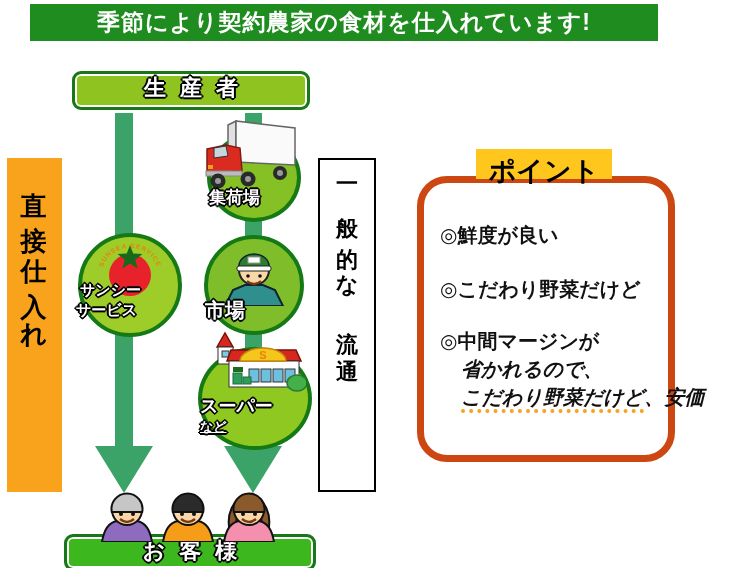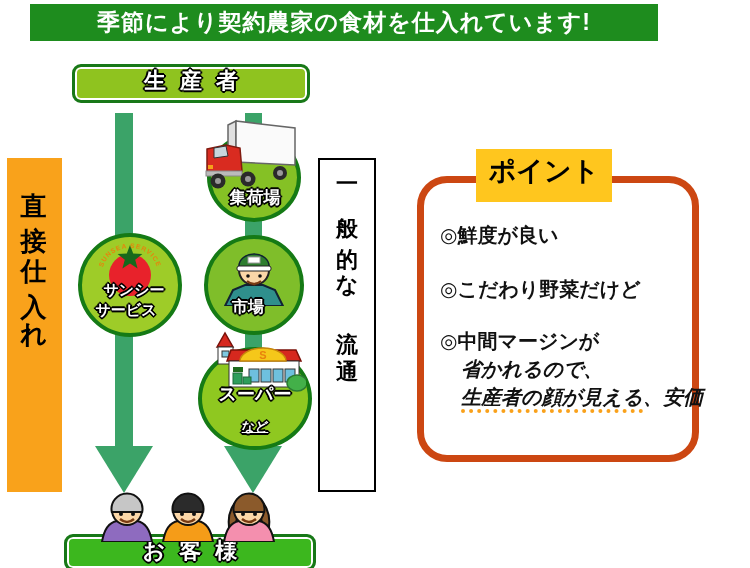--- a/index.html
+++ b/index.html
@@ -8,21 +8,21 @@
   .abs{position:absolute;}
 
   
   .banner{left:30px;top:4px;width:628px;height:37px;background:#1E8C1E;
           color:#fff;font-weight:bold;font-size:23px;line-height:37px;text-align:center;
           letter-spacing:1px;}
 
   
   .nodebox{border:3px solid #187818;border-radius:9px;box-shadow:inset 0 0 0 2px #fff;
            text-align:center;font-weight:bold;}
-  .producer{left:72px;top:64px;width:232px;height:33px;background:#8FC31F;}
+  .producer{left:72px;top:71px;width:232px;height:33px;background:#8FC31F;}
   .customer{left:64px;top:534px;width:246px;height:31px;background:#3CB71E;}
   .nodebox .otext{font-size:22px;line-height:27px;letter-spacing:14px;padding-left:14px;display:block;}
 
   
   .otext{color:#fff;font-weight:bold;
     text-shadow:-2px 0 0 #000,2px 0 0 #000,0 -2px 0 #000,0 2px 0 #000,
                 -1px -1px 0 #000,1px -1px 0 #000,-1px 1px 0 #000,1px 1px 0 #000;}
 
   
   .shaft{background:#3BA368;z-index:1;}
@@ -41,27 +41,27 @@
   .direct .vtext{font-size:26px;letter-spacing:33px;padding-top:14px;}
   .general .vtext{font-size:22px;letter-spacing:29px;padding-top:12px;}
 
   
   .circ{border:4px solid #157A15;border-radius:50%;box-sizing:border-box;z-index:2;}
   .c-sunsee{left:78px;top:233px;width:104px;height:104px;background:#9ECC28;}
   .c-shukaba{left:207px;top:133px;width:94px;height:89px;background:#85C125;}
   .c-ichiba{left:204px;top:235px;width:100px;height:100px;background:#7FBE2A;}
   .c-super{left:198px;top:347px;width:114px;height:103px;background:#8FC820;}
 
-  .circ-label{z-index:4;text-align:center;}
+  .circ-label{z-index:4;text-align:left;}
   .icon-svg{z-index:3;}
 
   
-  .points-box{left:417px;top:176px;width:282px;height:286px;box-sizing:border-box;
+  .points-box{left:417px;top:176px;width:258px;height:286px;box-sizing:border-box;
               border:7px solid #CC4712;border-radius:30px;background:#fff;z-index:1;}
-  .point-header{left:476px;top:149px;width:136px;height:53px;background:#FFC61E;z-index:5;
+  .point-header{left:476px;top:149px;width:136px;height:30px;background:#FFC61E;z-index:5;
                 color:#000;font-weight:bold;font-size:27px;line-height:45px;text-align:center;}
   .pitem{position:absolute;left:16px;color:#111;font-weight:bold;font-size:20px;line-height:28px;white-space:nowrap;}
   .pi1{top:38px;} .pi2{top:92px;} .pi3{top:144px;}
   .indent{padding-left:21px;font-style:italic;}
   .dotted-u{border-bottom:4px dotted #F9A11B;padding-bottom:1px;}
 
   .people-svg{left:95px;top:486px;width:185px;height:56px;z-index:2;}
 </style>
 </head>
 <body>
@@ -122,41 +122,41 @@
   <svg class="abs icon-svg" style="left:215px;top:244px;" width="78" height="62" viewBox="0 0 78 62">
     <polygon points="10,62 18,46 30,41 48,41 60,46 68,62" fill="#2F8F8C" stroke="#123" stroke-width="2"></polygon>
     <circle cx="39" cy="26" r="15" fill="#FBD7A8" stroke="#222" stroke-width="2"></circle>
     <path d="M24,22 A15 12 0 0 1 54,22 L54,24 L24,24 Z" fill="#2E7D2F" stroke="#123" stroke-width="1.5"></path>
     <rect x="33" y="13" width="12" height="6" fill="#FFF" stroke="#999"></rect>
     <rect x="22" y="22" width="34" height="5" rx="2" fill="#FFF" stroke="#222"></rect>
     <circle cx="33" cy="32" r="1.8" fill="#111"></circle>
       <circle cx="45" cy="32" r="1.8" fill="#111"></circle>
     <path d="M32,37 Q39,43 46,37" fill="none" stroke="#7A3B12" stroke-width="2.2"></path>
   </svg>
-  <div class="abs circ-label otext" style="left:199px;top:297px;width:98px;font-size:16px;">市場</div>
+  <div class="abs circ-label otext" style="left:205px;top:297px;width:98px;font-size:20px;">市場</div>
 
   <div class="abs circ c-super"></div>
   <svg class="abs icon-svg" style="left:204px;top:331px;" width="102" height="64" viewBox="0 0 102 64">
     <polygon points="13,16 21,2 29,16" fill="#D6281E" stroke="#7A1008" stroke-width="1.5"></polygon>
     <rect x="14" y="16" width="15" height="17" fill="#FFF" stroke="#333"></rect>
     <rect x="18" y="20" width="7" height="6" fill="#7EC8E0" stroke="#333"></rect>
     <polygon points="27,19 92,19 97,30 23,30" fill="#D6281E" stroke="#7A1008" stroke-width="1.5"></polygon>
     <rect x="25" y="30" width="70" height="26" fill="#FFF" stroke="#333"></rect>
     <path d="M36,30 A23 13 0 0 1 82,30 Z" fill="#F5C71A" stroke="#C8860B" stroke-width="1.5"></path>
     <text x="59" y="28" font-size="11" font-weight="bold" fill="#E8820C" text-anchor="middle">S</text>
     <rect x="45" y="38" width="10" height="13" fill="#6EC0DE" stroke="#333"></rect>
     <rect x="57" y="38" width="10" height="13" fill="#6EC0DE" stroke="#333"></rect>
     <rect x="69" y="38" width="10" height="13" fill="#6EC0DE" stroke="#333"></rect>
     <rect x="81" y="38" width="10" height="13" fill="#6EC0DE" stroke="#333"></rect>
     <rect x="29" y="36" width="10" height="5" fill="#1E6B1E"></rect>
     <rect x="29" y="42" width="9" height="11" fill="#2E9E5B" stroke="#1D6B3A"></rect>
     <rect x="39" y="46" width="8" height="7" fill="#2E9E5B" stroke="#1D6B3A"></rect>
     <ellipse cx="93" cy="52" rx="10" ry="8" fill="#43B049" stroke="#2C7A33" stroke-width="1.5"></ellipse>
   </svg>
-  <div class="abs circ-label otext" style="left:200px;top:382px;width:110px;font-size:18px;">スーパー</div>
+  <div class="abs circ-label otext" style="left:200px;top:394px;width:110px;font-size:18px;">スーパー</div>
   <div class="abs circ-label otext" style="left:200px;top:418px;width:110px;font-size:13px;text-decoration:underline;">など</div>
 
   <svg class="abs people-svg" viewBox="0 0 185 56">
 
     <path d="M7 56 Q10 37 22 35 L42 35 Q54 37 57 56 Z" fill="#8E6BBF" stroke="#111" stroke-width="2"></path>
     <circle cx="32" cy="24" r="15" fill="#FBD7A8" stroke="#111" stroke-width="2"></circle>
     <path d="M16.8 26 A15.5 15.5 0 1 1 47.2 26 Z" fill="#C6C6C6" stroke="#111" stroke-width="2"></path>
     <circle cx="26" cy="28" r="2" fill="#111"></circle>
       <circle cx="38" cy="28" r="2" fill="#111"></circle>
     <path d="M25 33 Q32 39 39 33" fill="none" stroke="#7A3B12" stroke-width="2.4"></path>
@@ -181,18 +181,18 @@
   <div class="abs nodebox customer">
     <span class="otext">お客様</span>
   </div>
 
   <div class="abs points-box">
     <div class="pitem pi1">◎鮮度が良い</div>
     <div class="pitem pi2">◎こだわり野菜だけど</div>
     <div class="pitem pi3">
       <div>◎中間マージンが</div>
       <div class="indent">省かれるので、</div>
-      <div class="indent"><span class="dotted-u">生産者の顔が見える</span><span>、安価</span></div>
+      <div class="indent"><span class="dotted-u">こだわり野菜だけど</span><span>、安価</span></div>
     </div>
   </div>
   <div class="abs point-header">ポイント</div>
 
 </div>
 
 </body></html>

